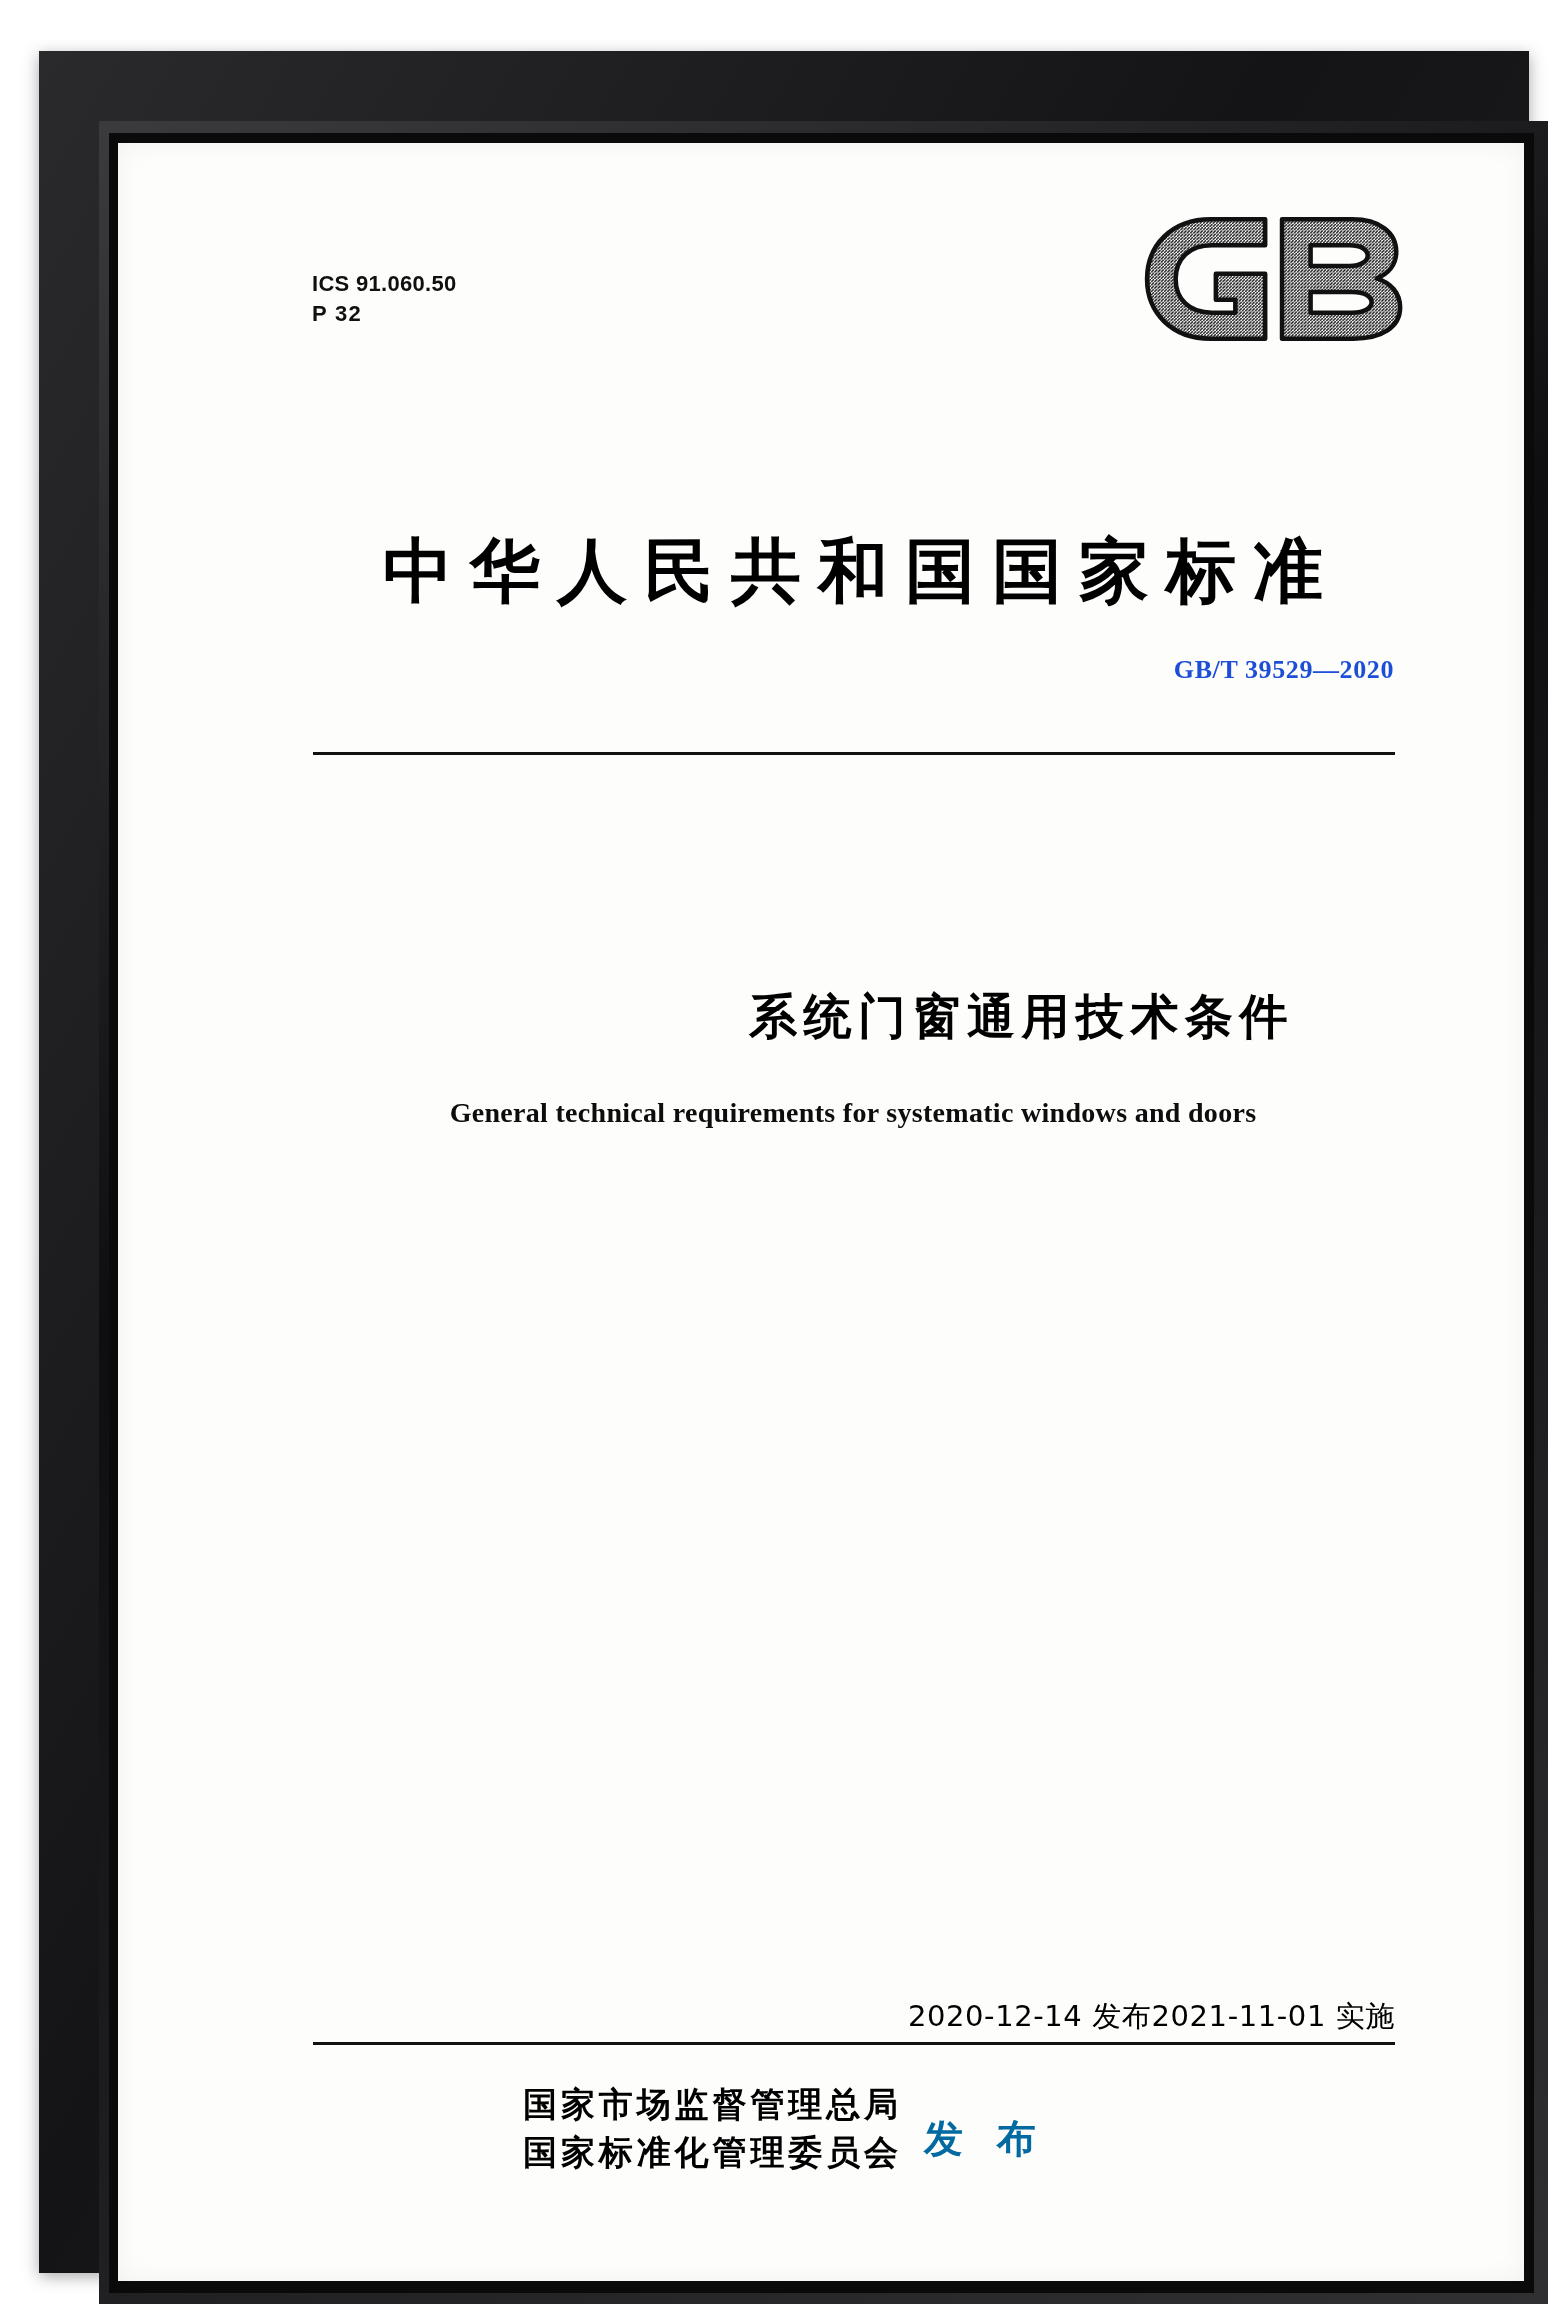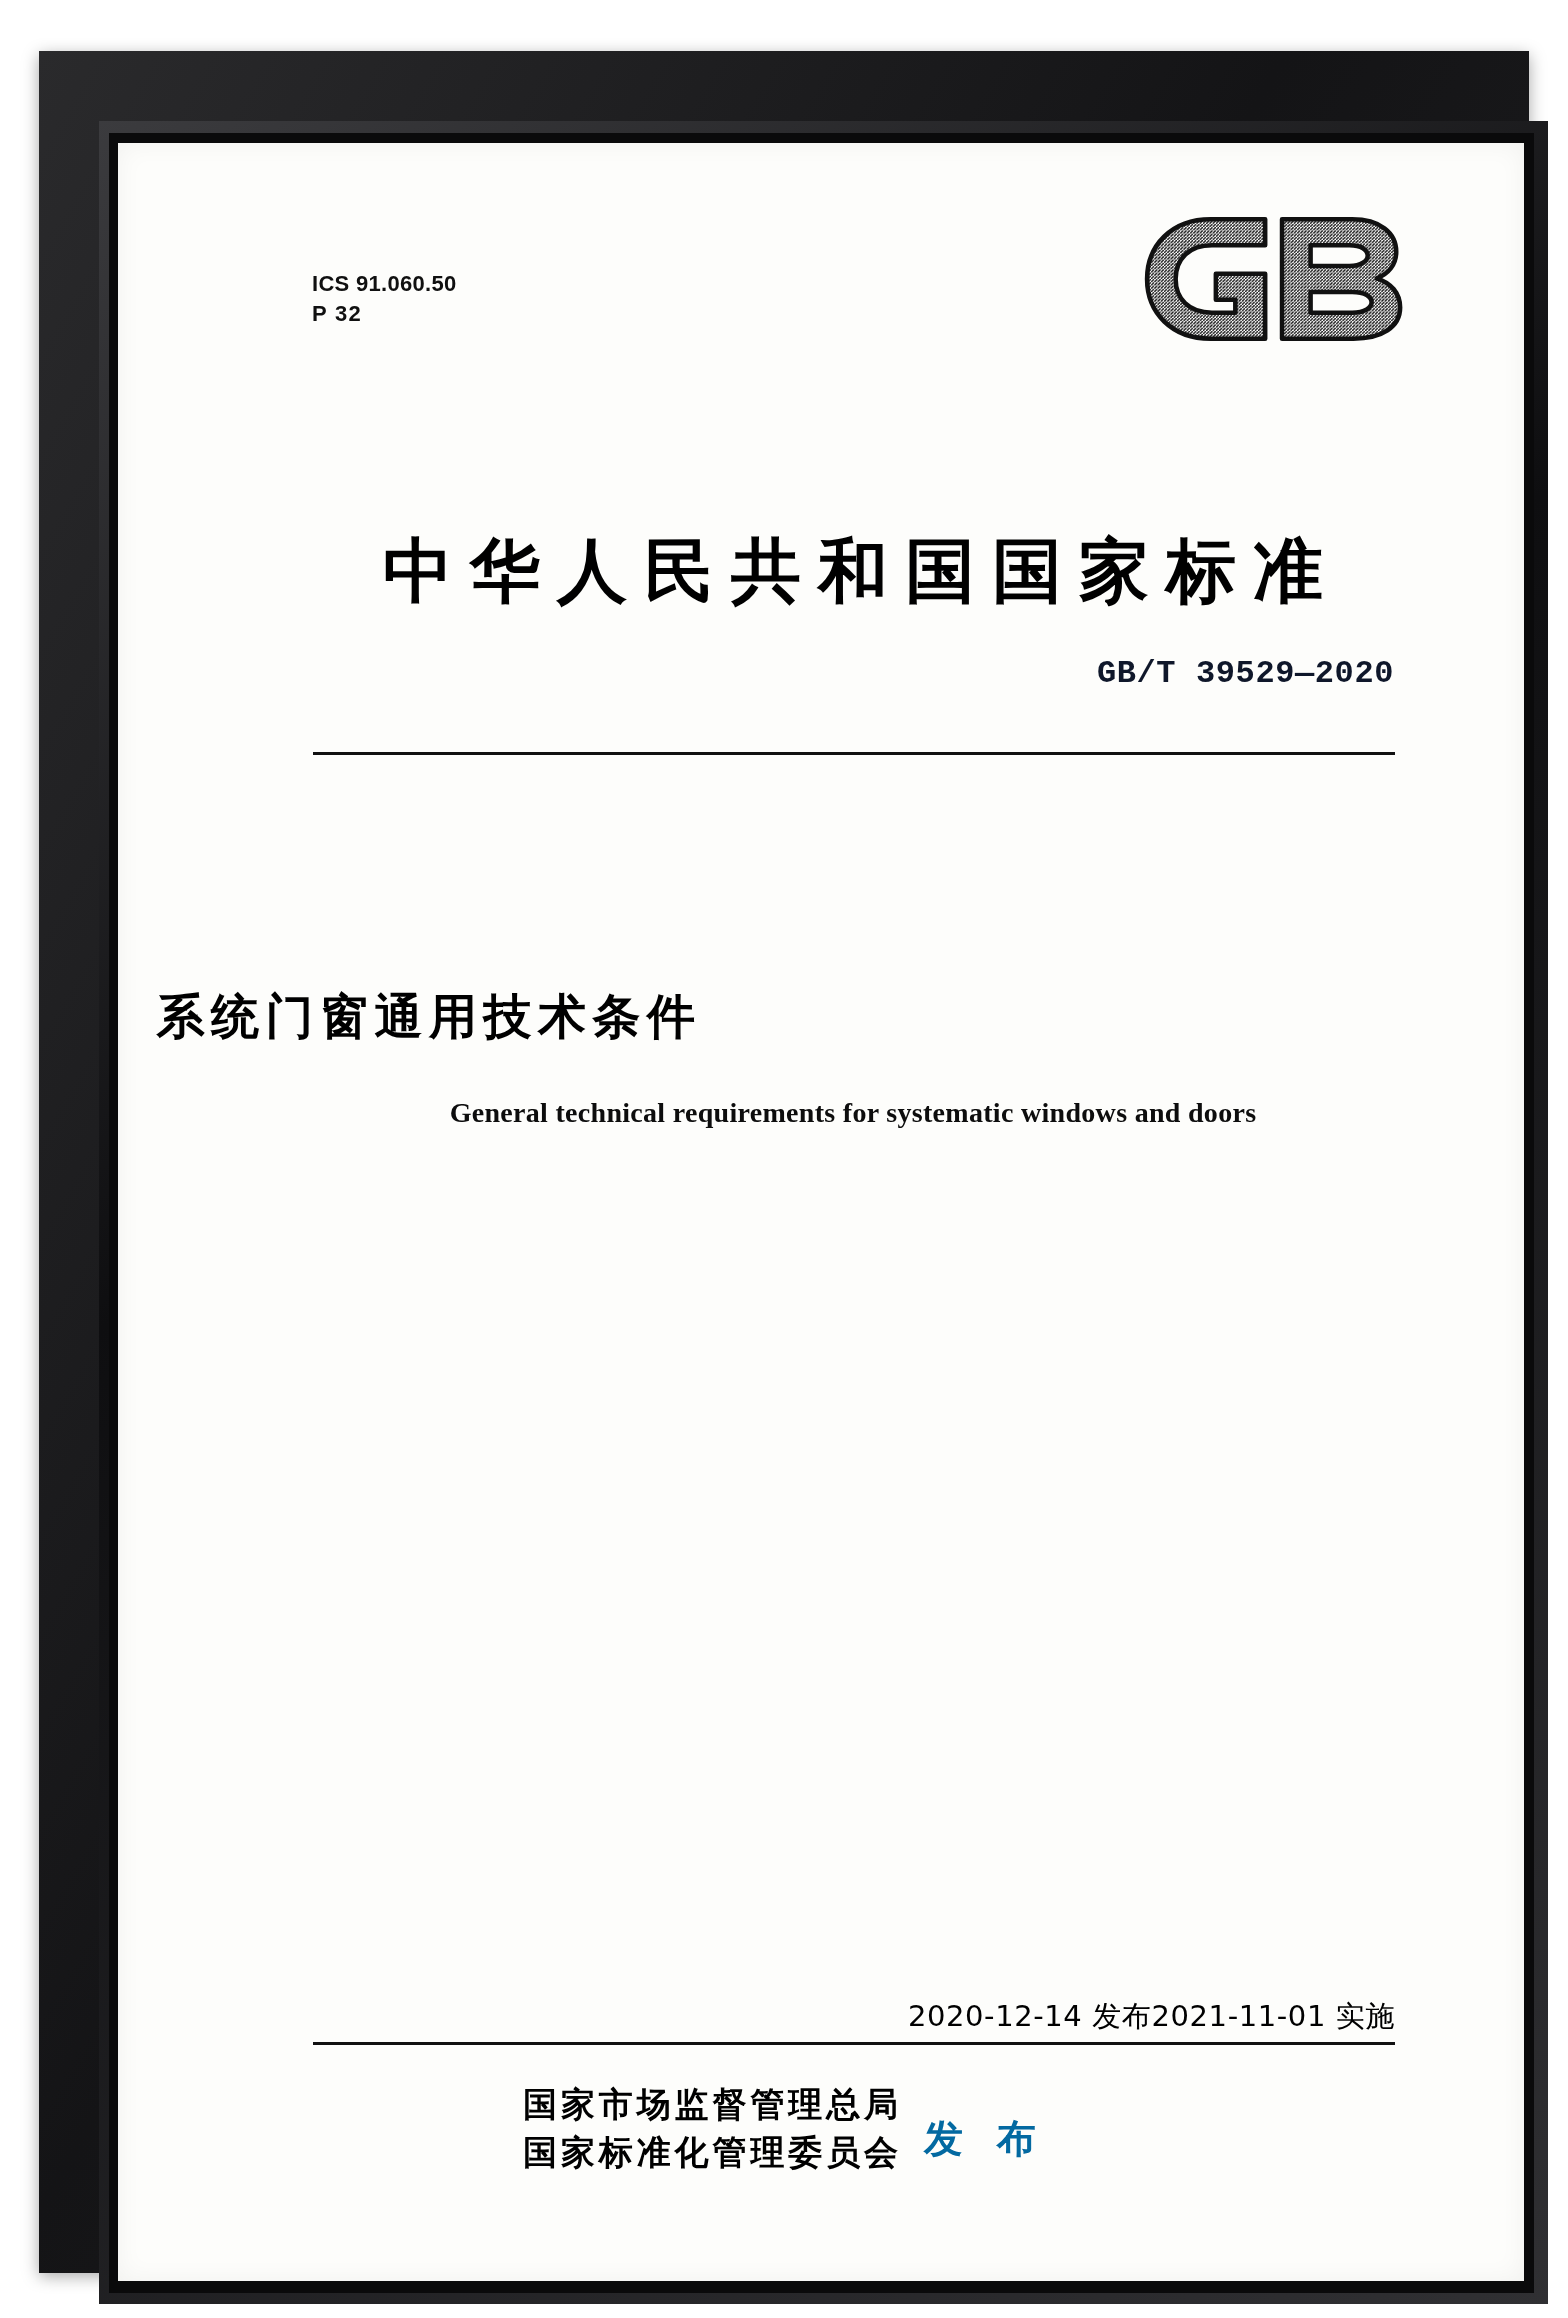--- a/index.html
+++ b/index.html
@@ -95,42 +95,42 @@
     font-size: 70px;
     letter-spacing: 17px;
     color: #000;
     text-indent: 17px;
   }
 
   .std-number {
     position: absolute;
     right: 162px;
     top: 512px;
-    font-family: Liberation Mono, monospace;
-    font-weight: bold;
-    font-size: 32px;
+    font-family: Liberation Serif, serif;
+    font-weight: bold;
+    font-size: 26px;
     letter-spacing: 0.6px;
-    color: #0f172a;
+    color: #1d4ed8;
   }
 
   .rule {
     position: absolute;
     left: 163px;
     top: 609px;
     width: 1082px;
     height: 2.6px;
     background: #111;
   }
 
   .doc-title-cn {
     position: absolute;
     left: 0;
     top: 842px;
     width: 1144px;
-    text-align: left;
+    text-align: right;
     font-family: Liberation Mono, monospace;
     font-weight: bold;
     font-size: 48px;
     letter-spacing: 6.5px;
     color: #000;
     text-indent: 6.5px;
   }
 
   .doc-title-en {
     position: absolute;

